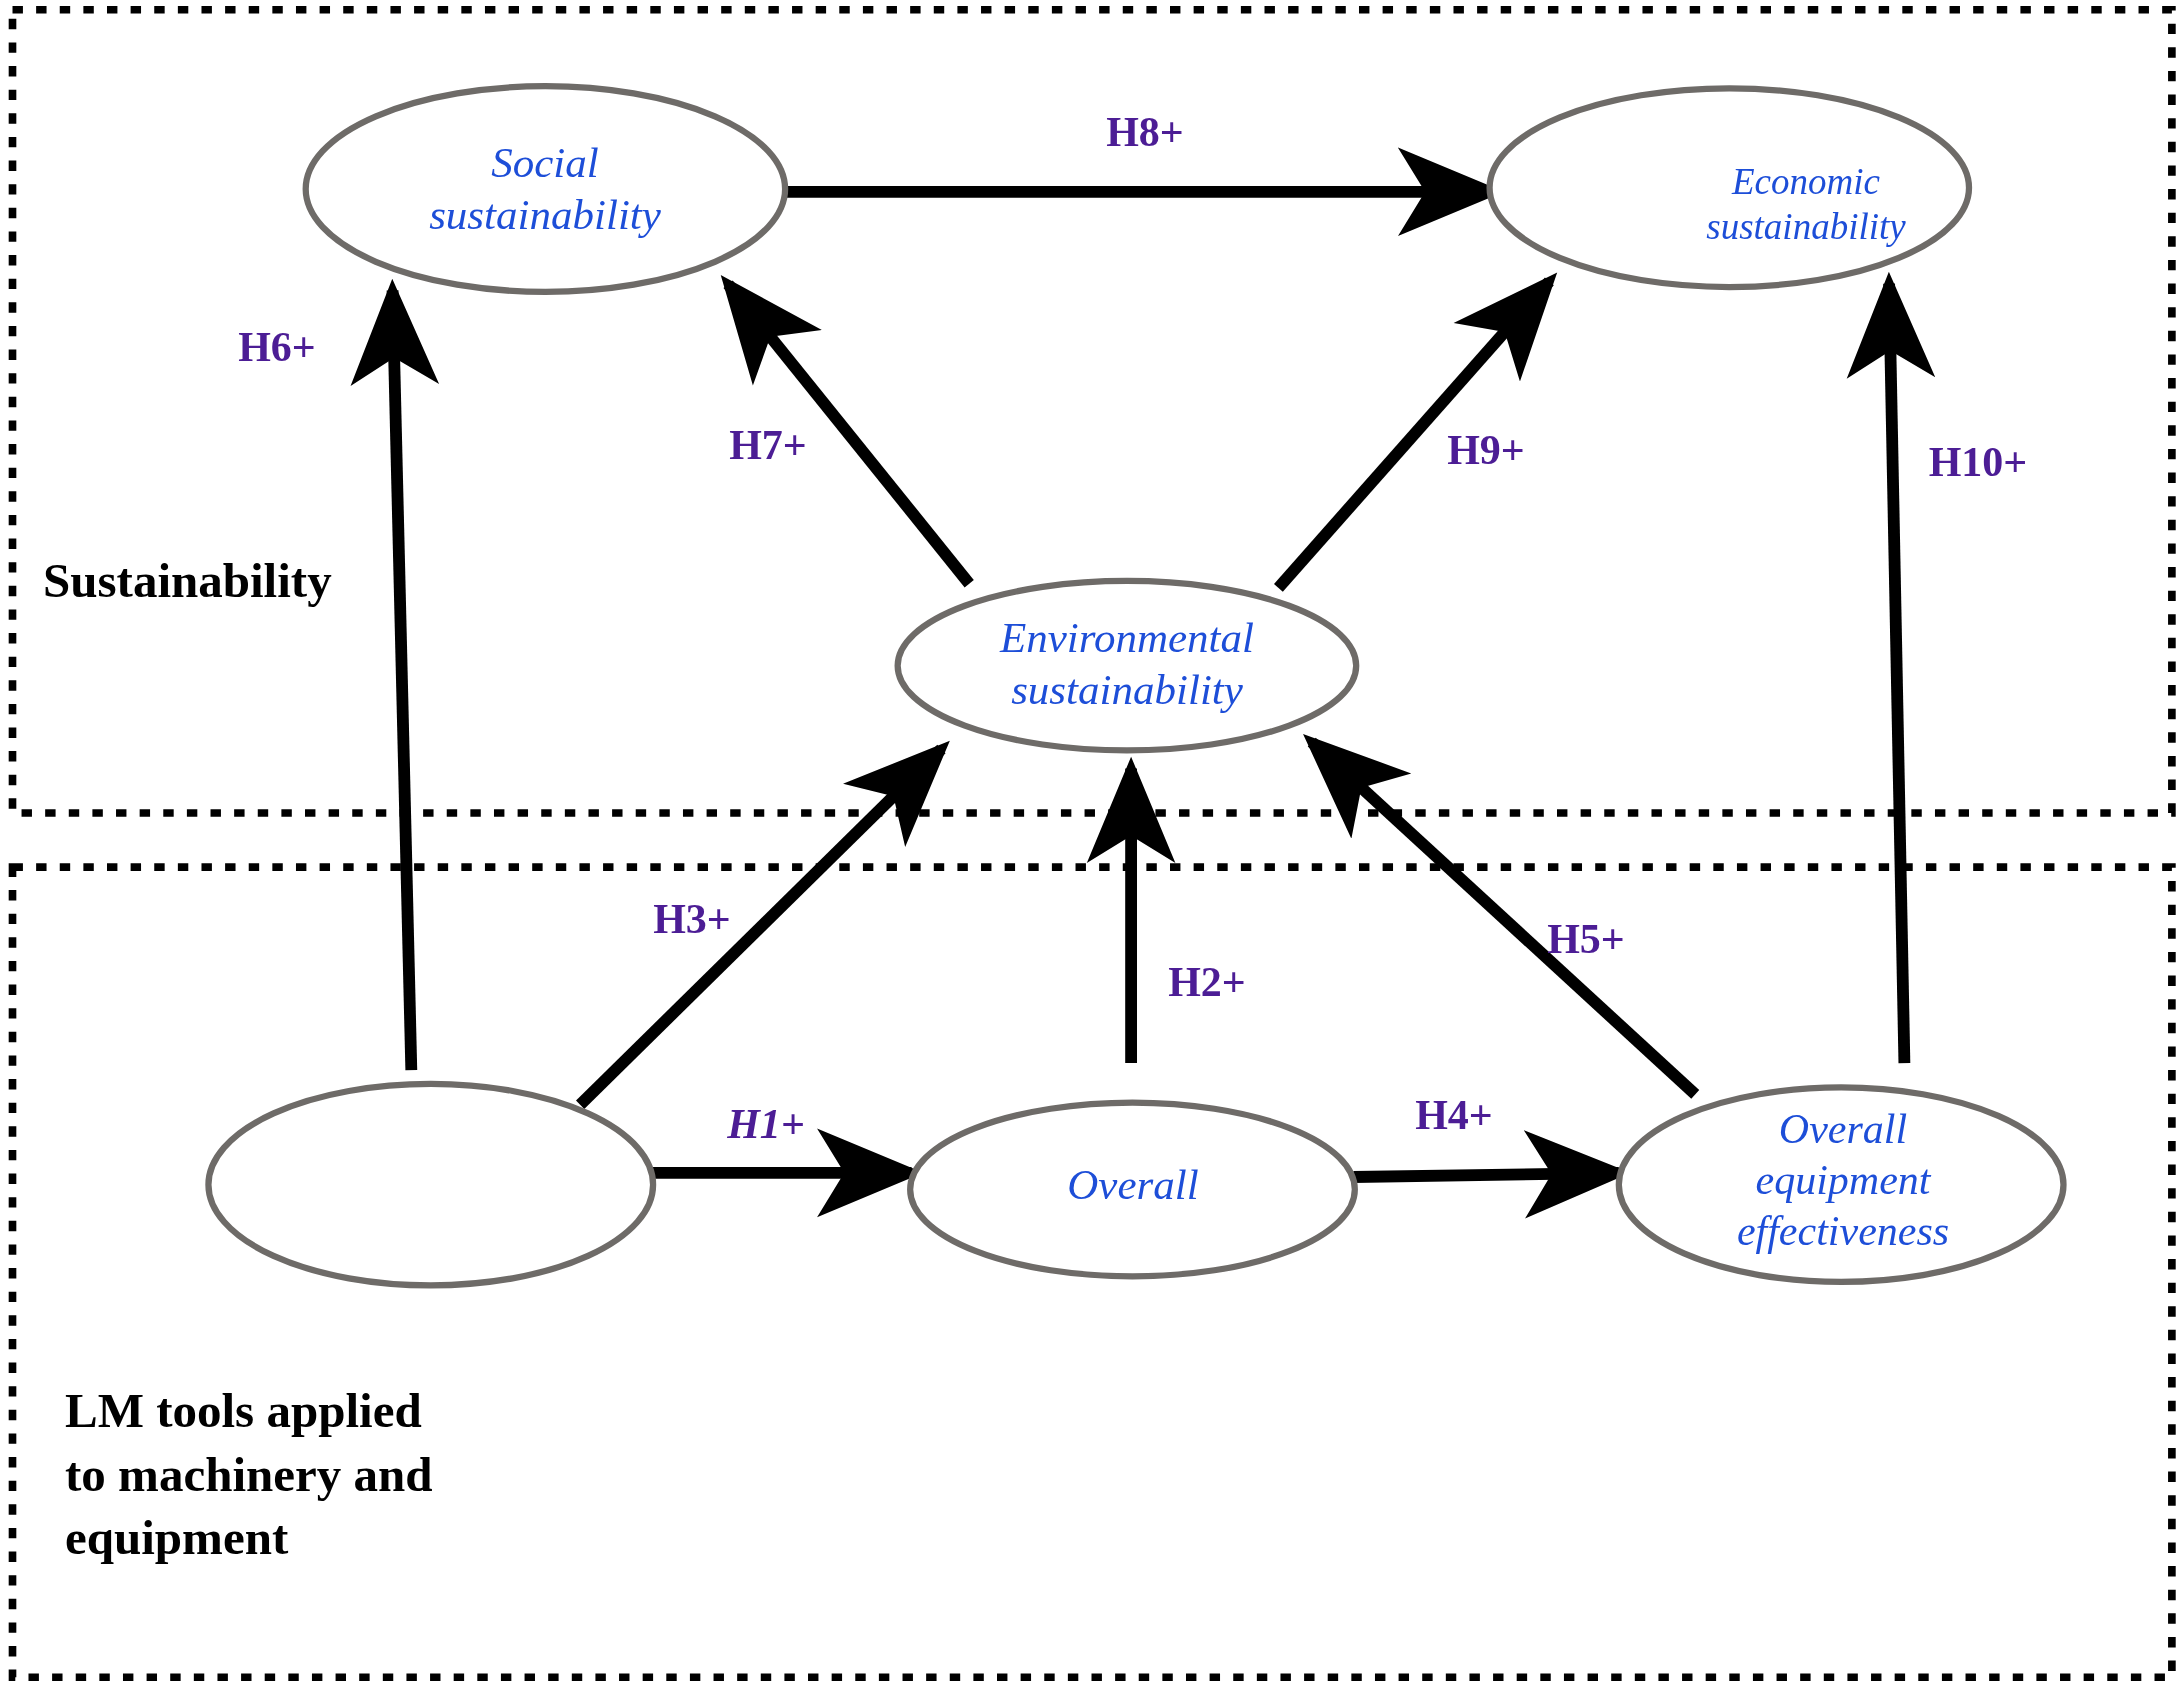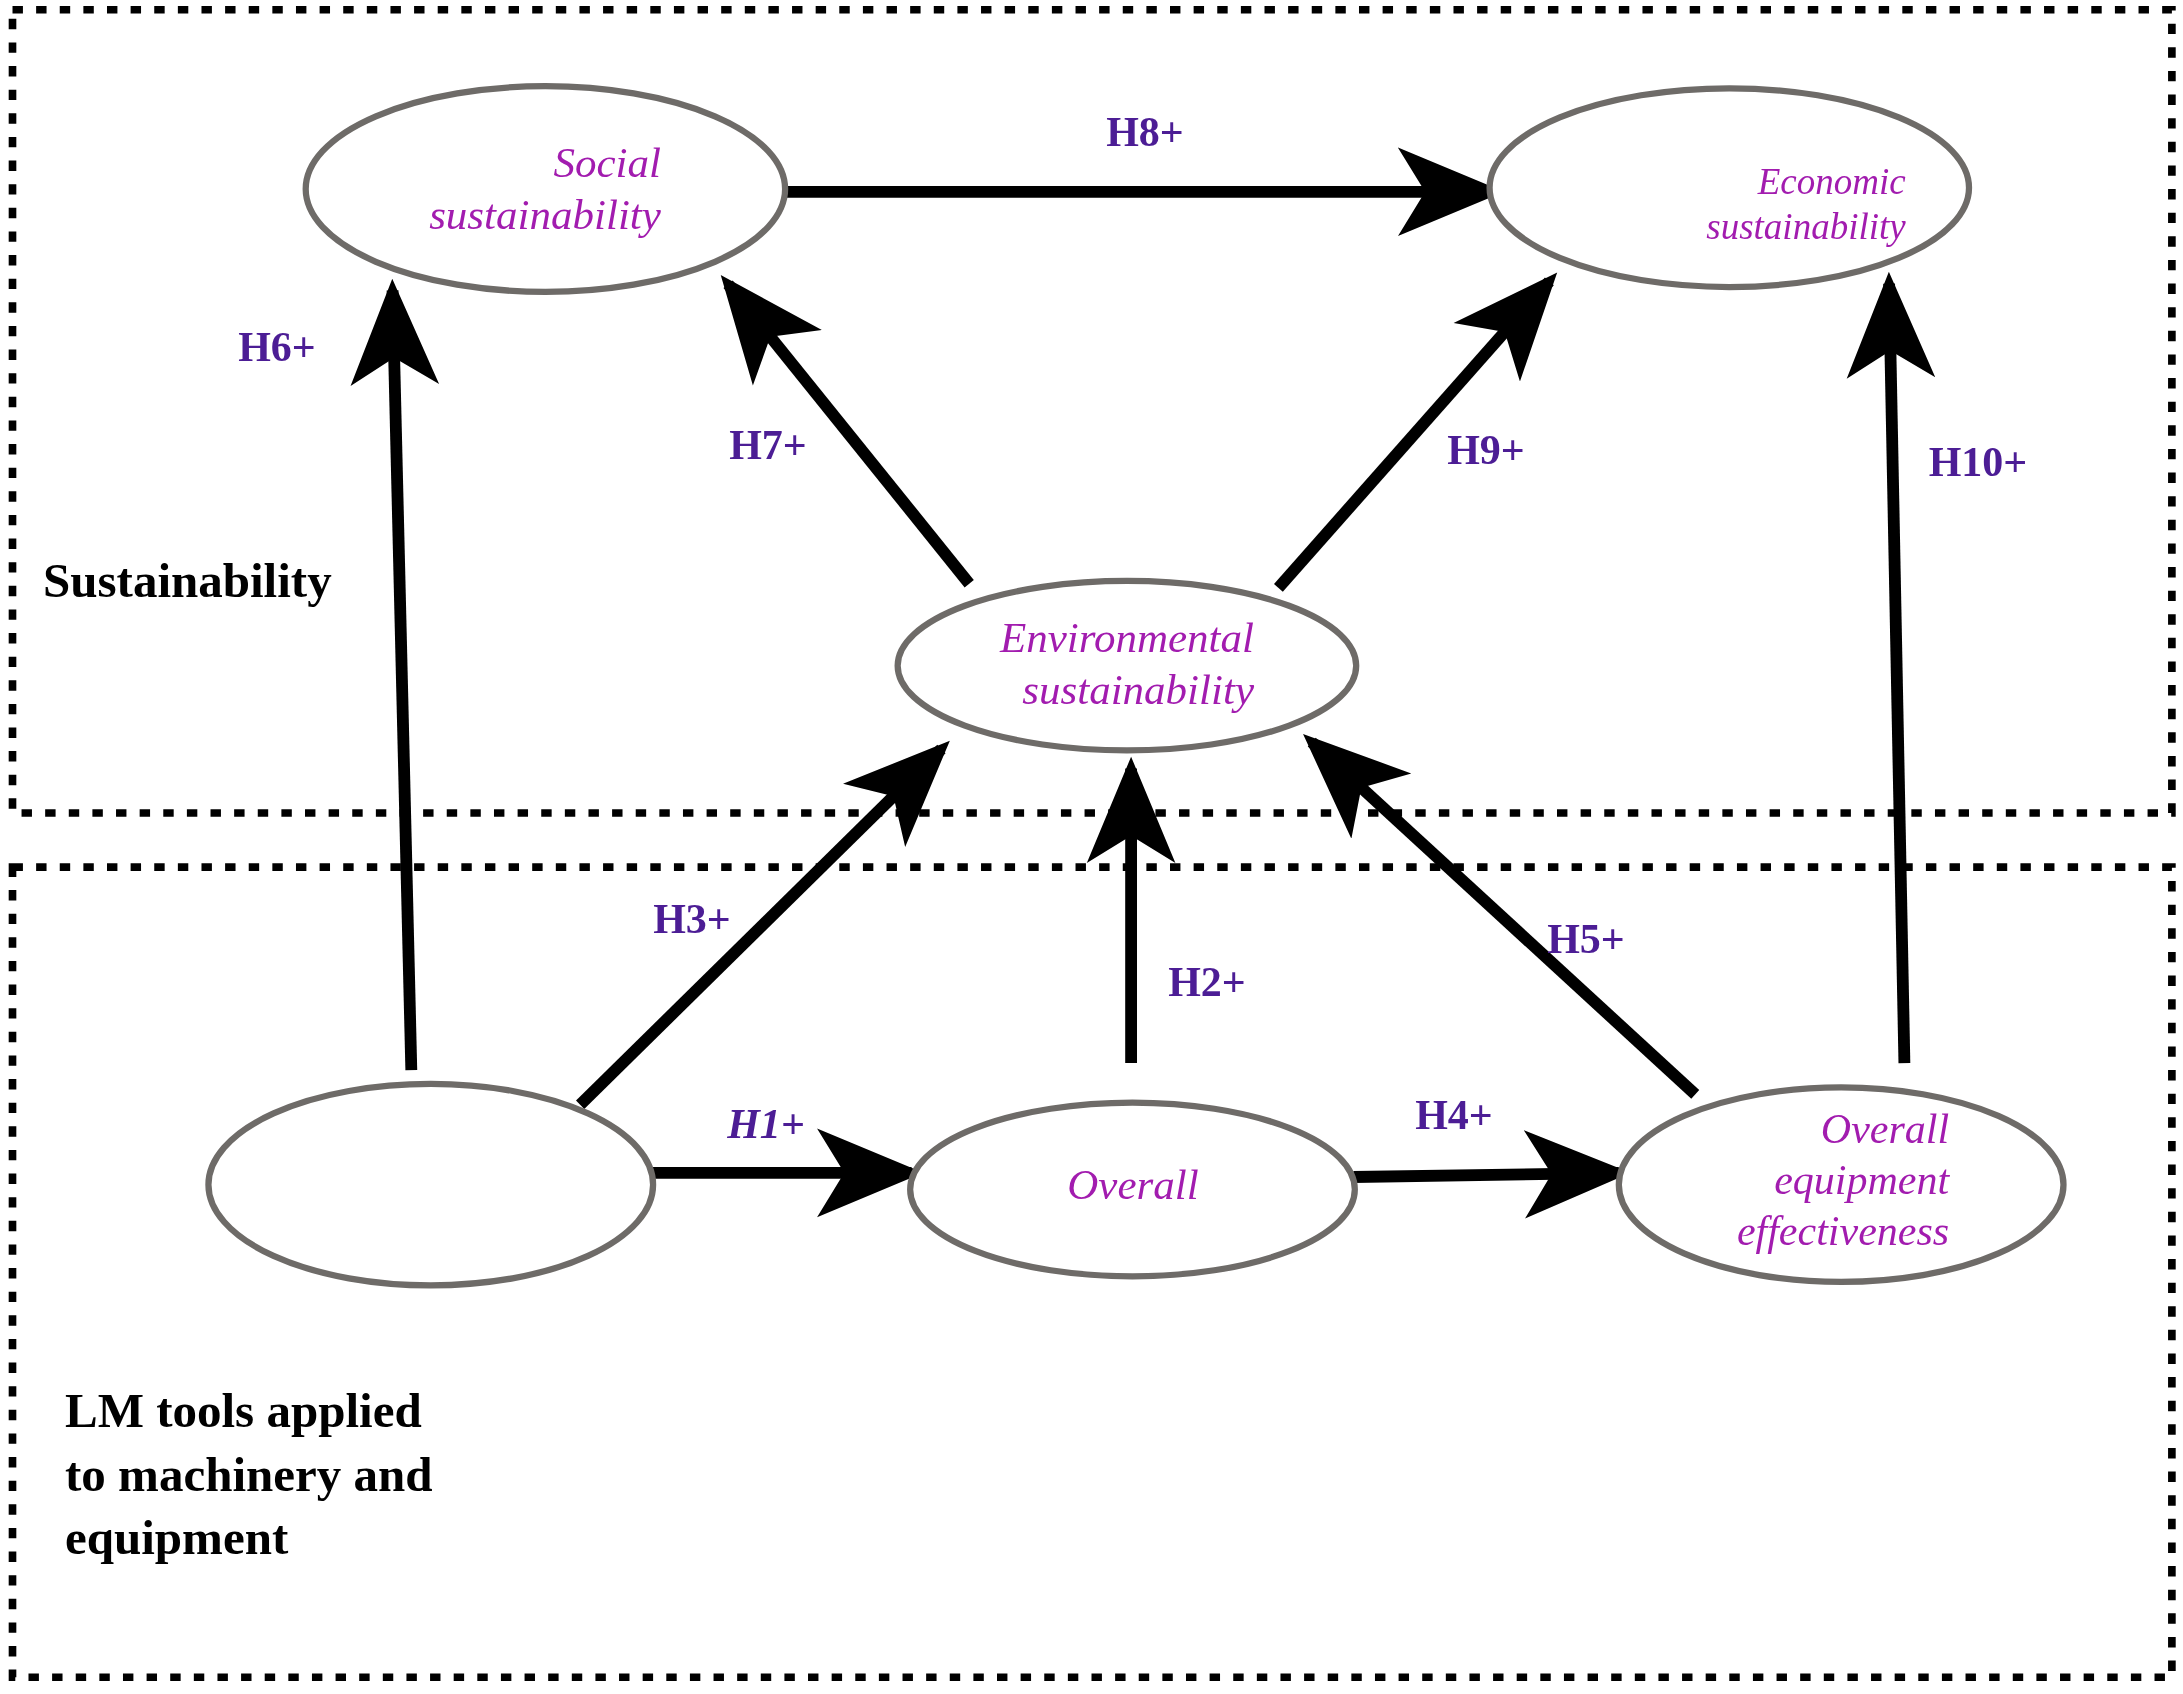--- a/index.html
+++ b/index.html
@@ -4,22 +4,22 @@
 <style>
   html,body{margin:0;padding:0;background:#ffffff;}
   body{width:2183px;height:1694px;font-family:"Liberation Serif",serif;}
   #stage{position:relative;width:2183px;height:1694px;background:#ffffff;overflow:hidden;}
   svg.layer{position:absolute;left:0;top:0;width:2183px;height:1694px;}
   .nodeLabel{
     position:absolute;
     font-family:"Liberation Serif",serif;
     font-style:italic;
     font-weight:400;
-    color:#a21caf;
-    text-align:right;
+    color:#1d4ed8;
+    text-align:center;
     line-height:1.22;
     white-space:pre-line;
     transform:translate(-50%,-50%);
     pointer-events:none;
   }
   .hLabel{
     position:absolute;
     font-family:"Liberation Serif",serif;
     font-weight:700;
     color:#4c1d95;

